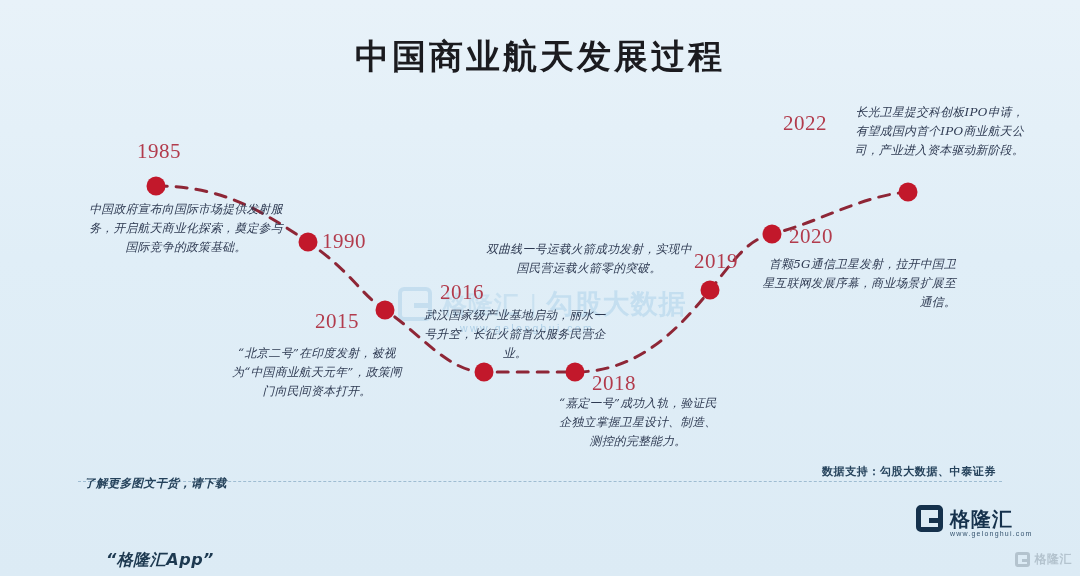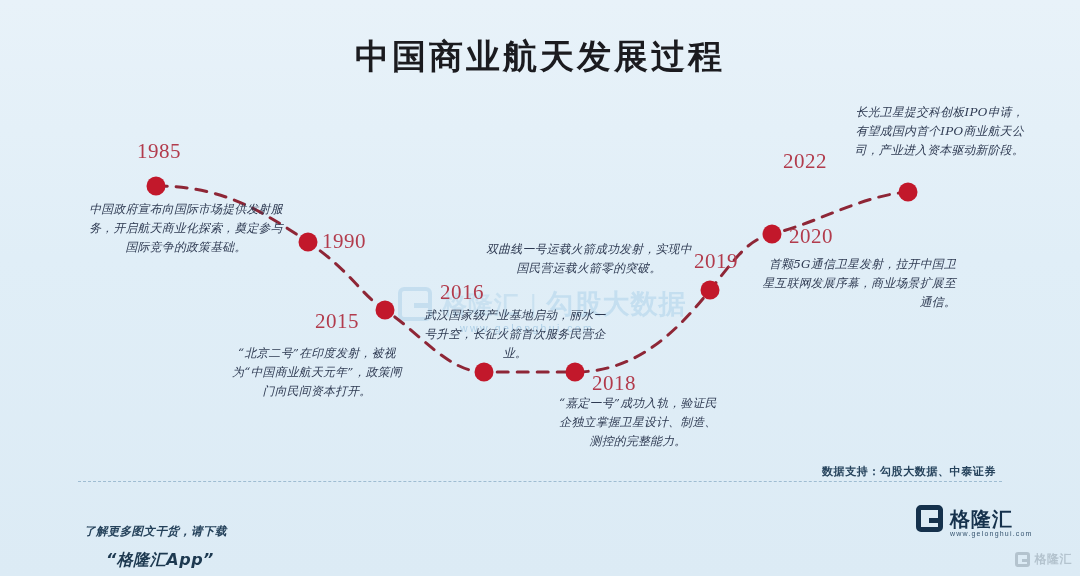--- a/index.html
+++ b/index.html
@@ -42,21 +42,21 @@
         font-family:"DejaVu Serif","Liberation Serif",serif;font-style:italic;
         letter-spacing:.3px;}
   .note.c{text-align:center;}
   .note.l{text-align:right;}
 
   
   .divider{position:absolute;left:78px;top:481px;width:924px;height:0;
       border-top:1px dashed #9fbdd2;}
   .src{position:absolute;right:84px;top:464px;font-size:11px;color:#26435c;
       font-weight:700;letter-spacing:.6px;}
-  .promo1{position:absolute;left:84px;top:524px;font-size:11.5px;color:#24415a;
+  .promo1{position:absolute;left:84px;top:476px;font-size:11.5px;color:#24415a;
       font-style:italic;font-weight:700;letter-spacing:.4px;
       font-family:"DejaVu Sans","Liberation Sans",sans-serif;}
   .promo2{position:absolute;left:106px;top:550px;font-size:16px;color:#1d3950;
       font-style:italic;font-weight:700;letter-spacing:.5px;
       font-family:"DejaVu Sans","Liberation Sans",sans-serif;}
 
   .logo{position:absolute;left:916px;top:505px;display:flex;align-items:center;gap:7px;}
   .logo-mark{width:27px;height:27px;border:5px solid #15314c;border-radius:5px;
       box-sizing:border-box;position:relative;}
   .logo-mark::after{content:"";position:absolute;right:-3px;top:8px;width:12px;height:5px;
@@ -121,21 +121,21 @@
 
   <div class="year" style="left:592px;top:371px;">2018</div>
   <div class="note c" style="left:556px;top:394px;width:164px;">“嘉定一号”成功入轨，验证民企独立掌握卫星设计、制造、测控的完整能力。</div>
 
   <div class="year" style="left:694px;top:249px;">2019</div>
   <div class="note c" style="left:486px;top:240px;width:206px;">双曲线一号运载火箭成功发射，实现中国民营运载火箭零的突破。</div>
 
   <div class="year" style="left:789px;top:224px;">2020</div>
   <div class="note l" style="left:760px;top:255px;width:196px;">首颗5G通信卫星发射，拉开中国卫星互联网发展序幕，商业场景扩展至通信。</div>
 
-  <div class="year" style="left:783px;top:111px;margin-top:38px;">2022</div>
+  <div class="year" style="left:783px;top:111px;">2022</div>
   <div class="note l" style="left:844px;top:103px;width:180px;">长光卫星提交科创板IPO申请，有望成国内首个IPO商业航天公司，产业进入资本驱动新阶段。</div>
 
   <div class="src">数据支持：勾股大数据、中泰证券</div>
   <div class="divider"></div>
   <div class="promo1">了解更多图文干货，请下载</div>
   <div class="promo2">“格隆汇App”</div>
 
   <div class="logo">
     <span class="logo-mark"></span>
     <span class="logo-txt">格隆汇</span>

